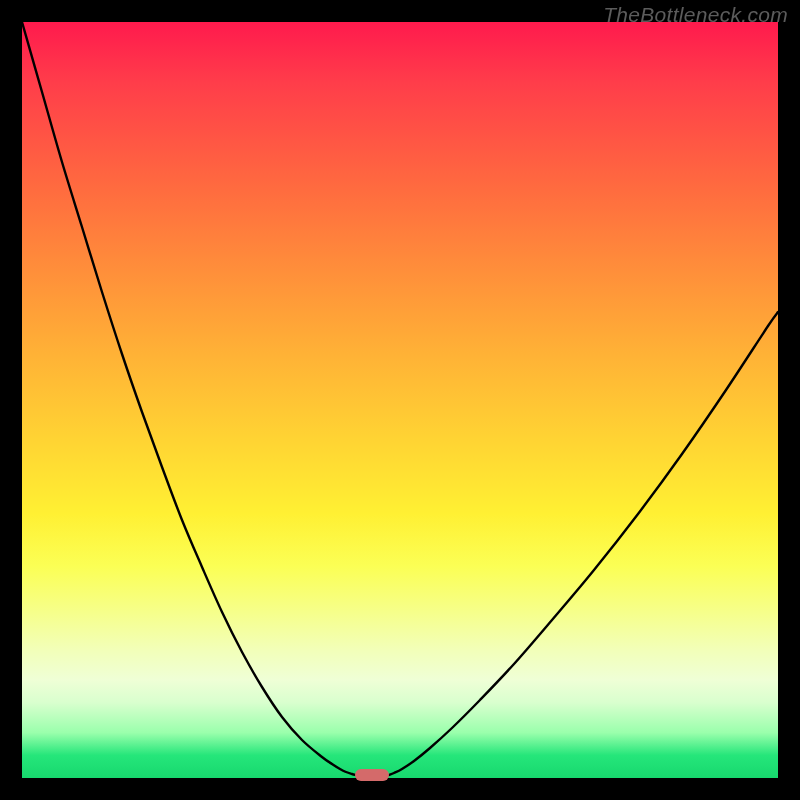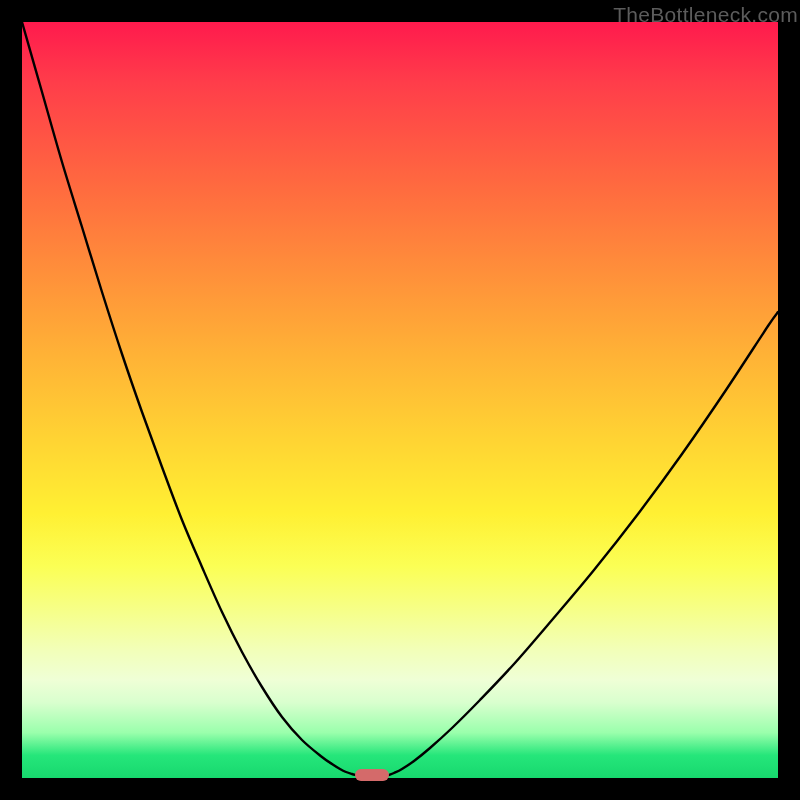--- a/index.html
+++ b/index.html
@@ -31,25 +31,26 @@
       #efffd6 87%,
       #d9ffce 90%,
       #9affac 94%,
       #25e67a 97%,
       #17d86e 100%
     );
   }
   .watermark {
     position: absolute;
     top: 3px;
-    right: 2px;
+    right: 12px;
     color: #5c5c5c;
     font-size: 21px;
     font-weight: 500;
     letter-spacing: 0.3px;
+    font-style: italic;
   }
   svg.curve {
     position: absolute;
     left: 0;
     top: 0;
     width: 756px;
     height: 756px;
     overflow: visible;
   }
   .marker {

